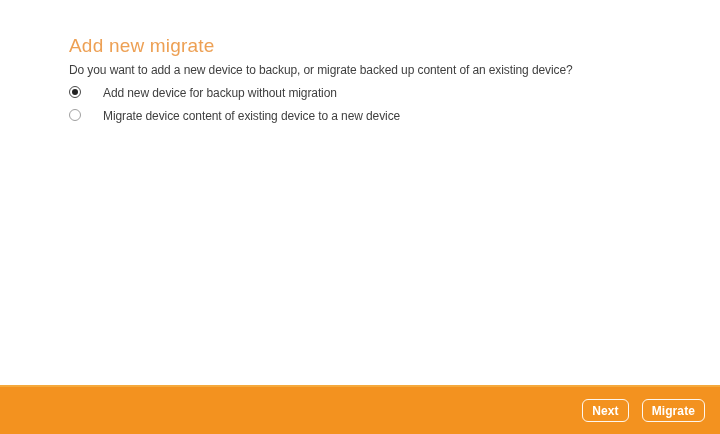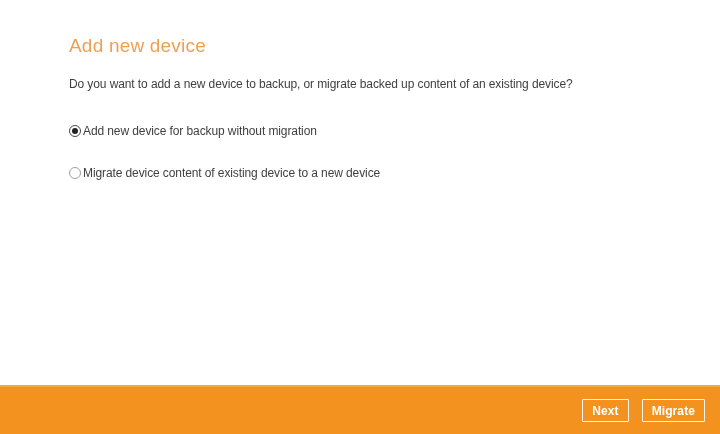--- a/index.html
+++ b/index.html
@@ -20,38 +20,36 @@
     padding: 34px 40px 0 69px;
   }
   .page-title {
     font-size: 19px;
     line-height: 23px;
     font-weight: 400;
     color: var(--title-color);
     letter-spacing: 0.2px;
   }
   .question {
-    margin-top: 20px;
+    margin-top: 6px;
     font-size: 12px;
     line-height: 15px;
     letter-spacing: -0.1px;
     color: var(--text-color);
   }
   .options {
     margin-top: 8px;
     display: flex;
     flex-direction: column;
   }
   .option {
     display: flex;
-    align-items: center;
-    gap: 2px;
+    gap: 22px;
     height: 23px;
     cursor: default;
-    margin-top: 19px;
   }
   .radio-circle {
     width: 12px;
     height: 12px;
     border: 1px solid #A0A0A0;
     border-radius: 50%;
     background: #fff;
     position: relative;
     flex: 0 0 auto;
   }
@@ -90,34 +88,34 @@
   }
   .footer-btn {
     display: inline-flex;
     align-items: center;
     justify-content: center;
     height: 23px;
     padding: 0 9px;
     min-width: 38px;
     background: transparent;
     border: 1px solid rgba(255,255,255,0.92);
-    border-radius: 1px;
+    border-radius: 6px;
     color: #ffffff;
     font-family: "Liberation Sans", sans-serif;
     font-size: 12px;
     font-weight: 600;
     letter-spacing: 0.1px;
     cursor: pointer;
   }
 </style>
 </head>
 <body>
 
 <div class="content">
-  <h1 class="page-title">Add new device</h1>
+  <h1 class="page-title">Add new migrate</h1>
   <p class="question">Do you want to add a new device to backup, or migrate backed up content of an existing device?</p>
   <div class="options">
     <div class="option selected">
       <span class="radio-circle"></span>
       <span class="option-label">Add new device for backup without migration</span>
     </div>
     <div class="option">
       <span class="radio-circle"></span>
       <span class="option-label">Migrate device content of existing device to a new device</span>
     </div>

